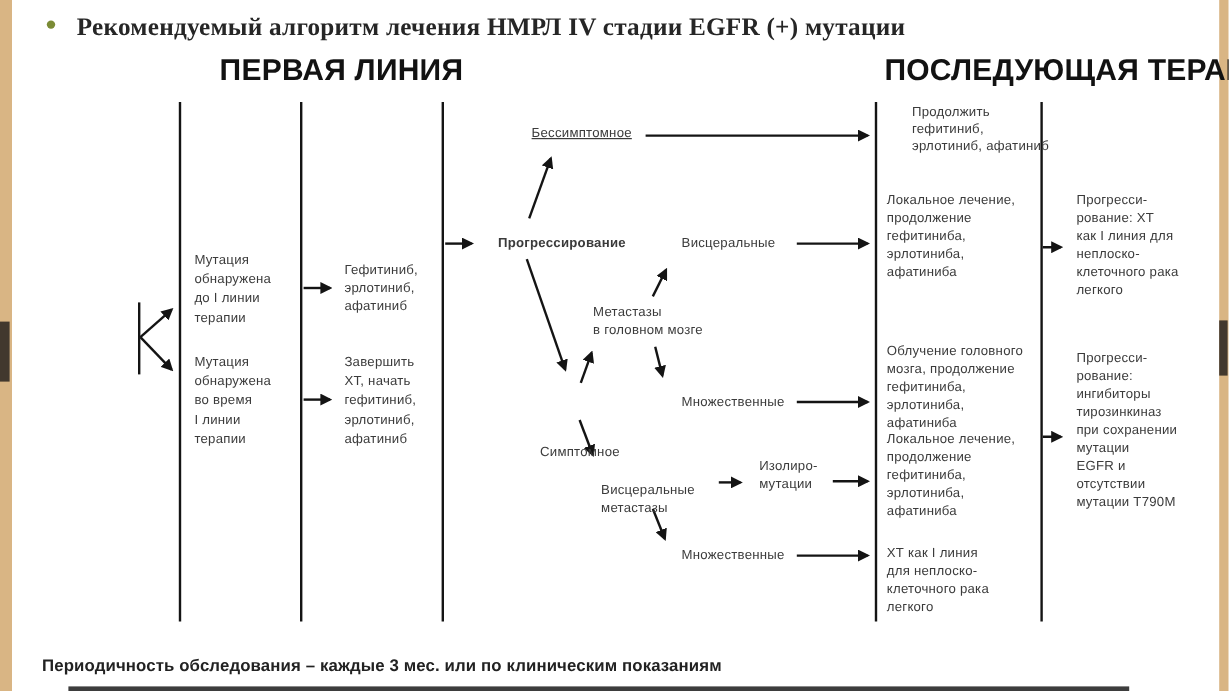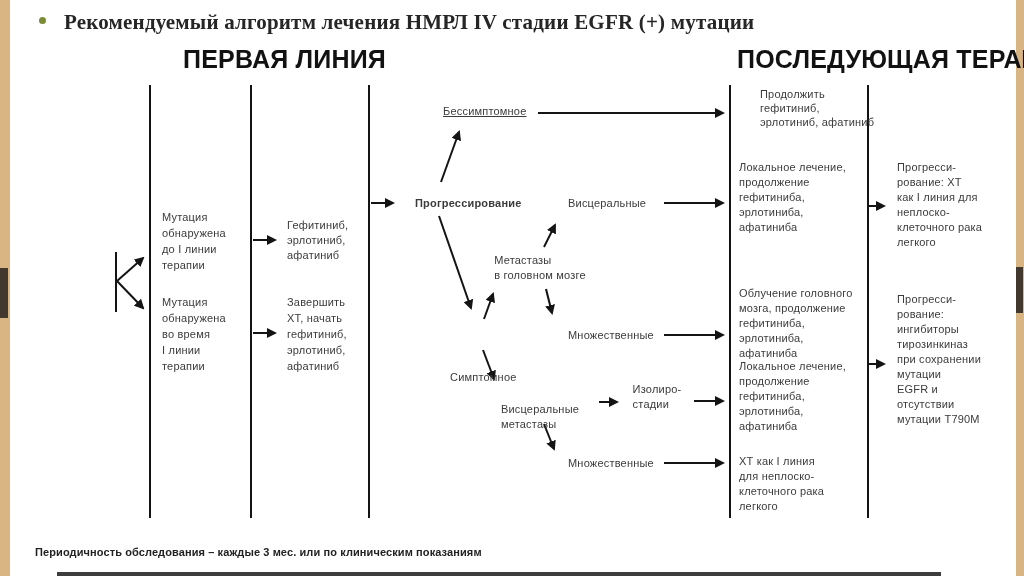--- a/index.html
+++ b/index.html
@@ -35,21 +35,21 @@
   
   .node{
     position:absolute;font-size:11px;line-height:15px;color:#3b3b3b;
     white-space:pre-line;letter-spacing:0.2px;
   }
   .node.center{text-align:left;transform:translateX(-50%);}
   svg.connectors{position:absolute;left:0;top:0;}
 
   
   .footer{
-    position:absolute;left:35px;top:546px;font-size:11px;font-weight:600;
+    position:absolute;left:35px;top:546px;font-size:14px;font-weight:600;
     color:#222222;letter-spacing:0.1px;white-space:nowrap;
   }
 </style>
 </head>
 <body>
 
 <div id="slide">
 
   <div class="edge-strip left"></div>
   <div class="edge-strip right"></div>
@@ -121,21 +121,21 @@
   <div class="node" style="left:415px;top:196px;font-weight:bold;">Прогрессирование</div>
   <div class="node" style="left:443px;top:104px;text-decoration:underline;">Бессимптомное</div>
   <div class="node" style="left:450px;top:327px;margin-top:43px;">Симптомное</div>
   <div class="node center" style="left:540px;top:253px;">Метастазы
 в головном мозге</div>
   <div class="node" style="left:568px;top:196px;">Висцеральные</div>
   <div class="node" style="left:568px;top:328px;">Множественные</div>
   <div class="node center" style="left:540px;top:402px;">Висцеральные
 метастазы</div>
   <div class="node center" style="left:657px;top:382px;">Изолиро-
-стадии</div>
+мутации</div>
   <div class="node" style="left:568px;top:456px;">Множественные</div>
 
   <div class="node" style="left:760px;top:87px;line-height:14px;">Продолжить
 гефитиниб,
 эрлотиниб, афатиниб</div>
   <div class="node" style="left:739px;top:160px;">Локальное лечение,
 продолжение
 гефитиниба,
 эрлотиниба,
 афатиниба</div>

